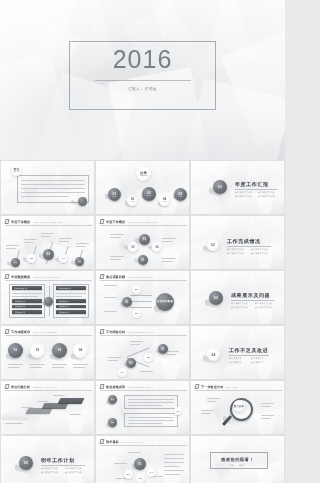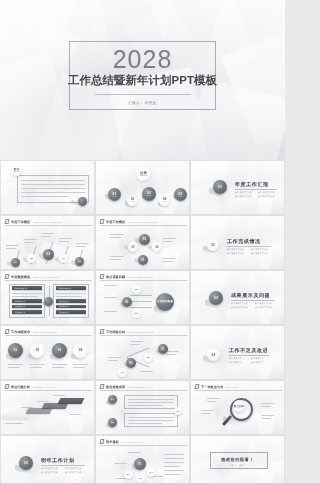--- a/index.html
+++ b/index.html
@@ -132,22 +132,21 @@
       <span style="left:-26px;top:62px;width:92px;height:110px;background:linear-gradient(145deg,#ffffff,rgba(255,255,255,0));transform:rotate(-16deg);opacity:.7"></span>
       <span style="left:44px;top:82px;width:78px;height:104px;background:linear-gradient(200deg,#fbfbfc,rgba(255,255,255,0));transform:rotate(18deg);opacity:.6"></span>
       <span style="left:118px;top:74px;width:84px;height:112px;background:linear-gradient(165deg,#ffffff,rgba(255,255,255,0));transform:rotate(-11deg);opacity:.68"></span>
       <span style="left:190px;top:88px;width:90px;height:108px;background:linear-gradient(205deg,#ffffff,rgba(255,255,255,0));transform:rotate(14deg);opacity:.6"></span>
       <span style="left:236px;top:40px;width:74px;height:96px;background:linear-gradient(150deg,#ffffff,rgba(255,255,255,0));transform:rotate(-22deg);opacity:.58"></span>
       <span style="left:8px;top:20px;width:60px;height:70px;background:linear-gradient(185deg,rgba(255,255,255,.9),rgba(255,255,255,0));transform:rotate(30deg);opacity:.5"></span>
       <span style="left:140px;top:10px;width:56px;height:86px;background:linear-gradient(190deg,rgba(255,255,255,.8),rgba(255,255,255,0));transform:rotate(-28deg);opacity:.45"></span>
     </div>
     <div class="cover-frame"></div>
     <div class="cover-inner">
-      <div class="cover-year">2028</div>
-      <div class="cover-title">工作总结暨新年计划PPT模板</div>
+      <div class="cover-year">2016</div>
       <div class="cover-rule"></div>
       <div class="cover-by">汇报人： 程先生</div>
     </div>
   </div>
 
   <div id="grid">
 
     <div class="slide">
       <div class="shards">
         <span style="left:-14px;top:-16px;width:44px;height:52px;background:linear-gradient(150deg,#fff,rgba(255,255,255,0));transform:rotate(22deg);opacity:.8"></span>

